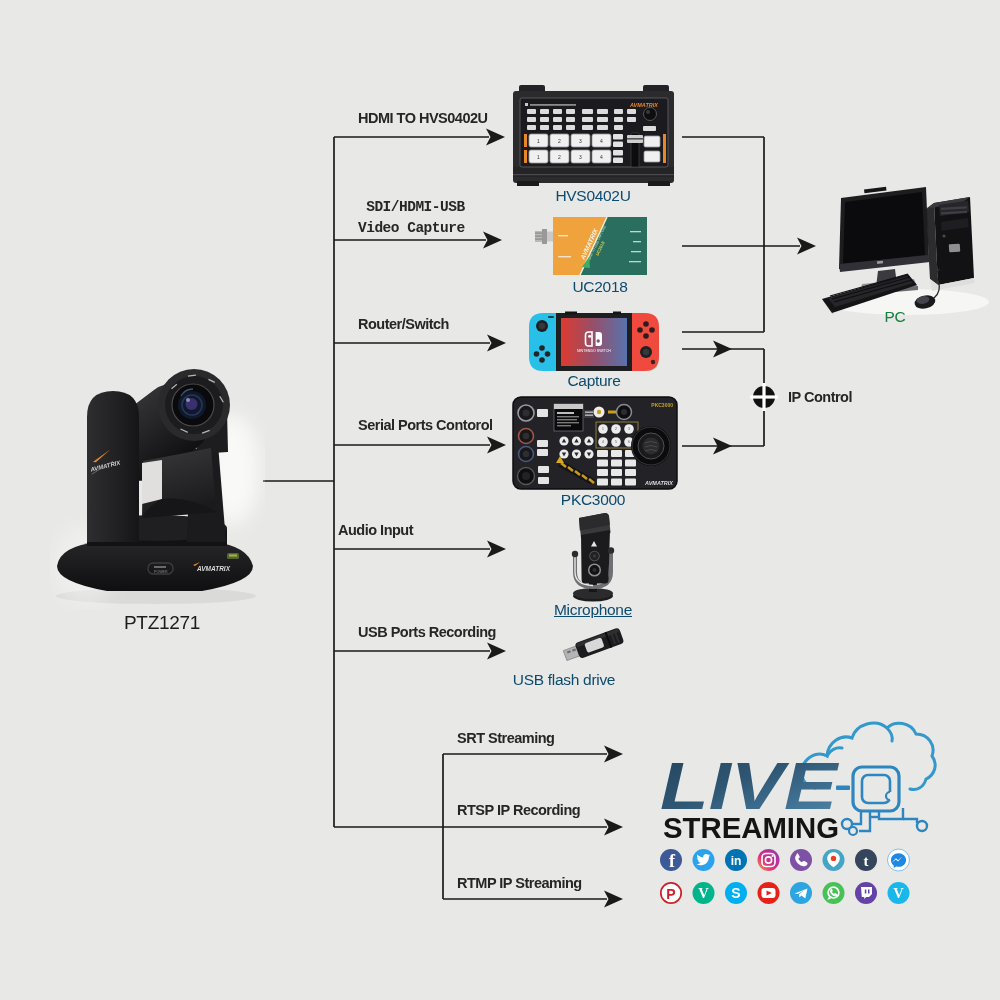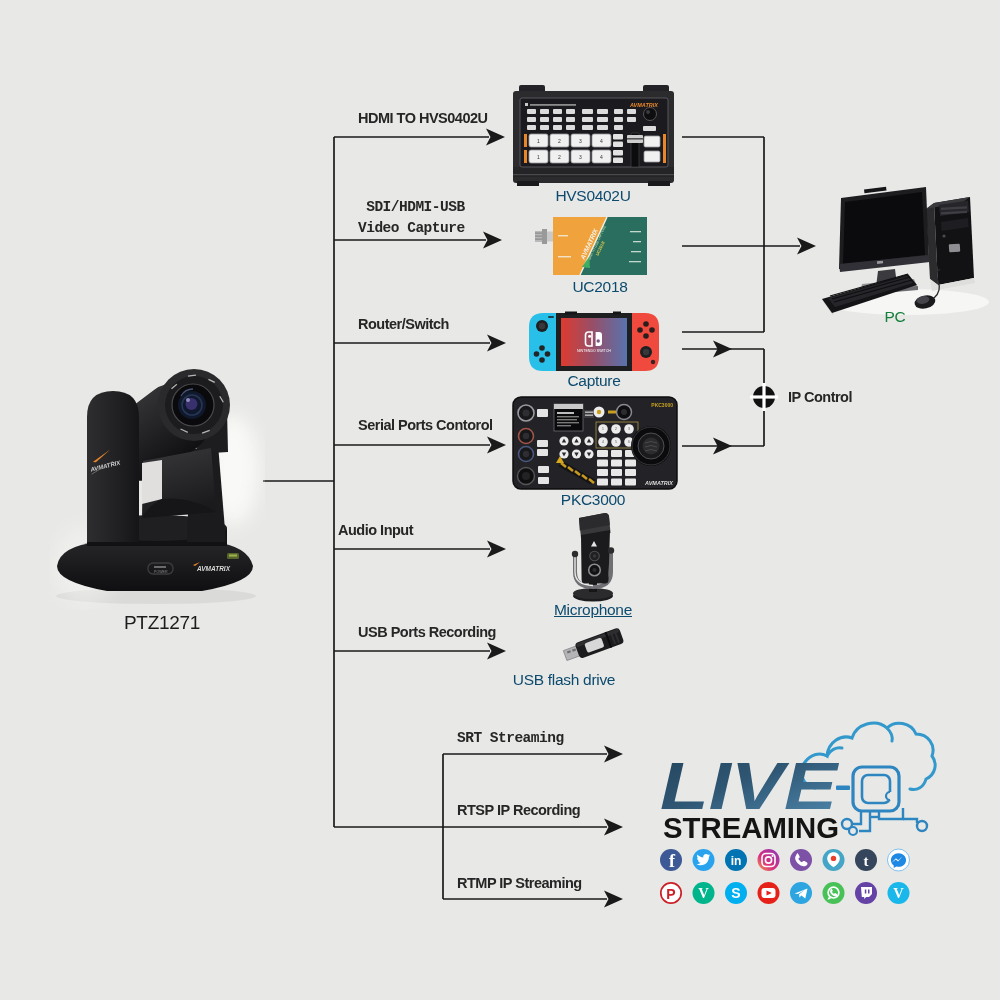--- a/index.html
+++ b/index.html
@@ -54,21 +54,21 @@
     <rect x="762.4" y="383" width="3.2" height="28" fill="#fff"></rect>
   </g>
 </svg>
 
 <div class="lbl" style="left:358px;top:108px;">HDMI TO HVS0402U</div>
 <div class="lbl" style="left:358px;top:197px;font-family:Liberation Mono, monospace;">SDI/HDMI-USB<br>Video Capture</div>
 <div class="lbl" style="left:358px;top:314px;">Router/Switch</div>
 <div class="lbl" style="left:358px;top:415px;">Serial Ports Contorol</div>
 <div class="lbl" style="left:338px;top:520px;">Audio Input</div>
 <div class="lbl" style="left:358px;top:622px;">USB Ports Recording</div>
-<div class="lbl" style="left:457px;top:728px;font-family:Liberation Mono, monospace;">SRT Streaming</div>
+<div class="lbl" style="left:457px;top:728px;">SRT Streaming</div>
 <div class="lbl" style="left:457px;top:800px;">RTSP IP Recording</div>
 <div class="lbl" style="left:457px;top:873px;">RTMP IP Streaming</div>
 <div class="lbl" style="left:788px;top:387px;">IP Control</div>
 
 <div class="dev" style="left:593px;top:187px;transform:translateX(-50%);">HVS0402U</div>
 <div class="dev" style="left:600px;top:278px;transform:translateX(-50%);">UC2018</div>
 <div class="dev" style="left:594px;top:372px;transform:translateX(-50%);">Capture</div>
 <div class="dev" style="left:593px;top:491px;transform:translateX(-50%);">PKC3000</div>
 <div class="dev" style="left:593px;top:601px;transform:translateX(-50%);text-decoration:underline;">Microphone</div>
 <div class="dev" style="left:564px;top:671px;transform:translateX(-50%);">USB flash drive</div>

